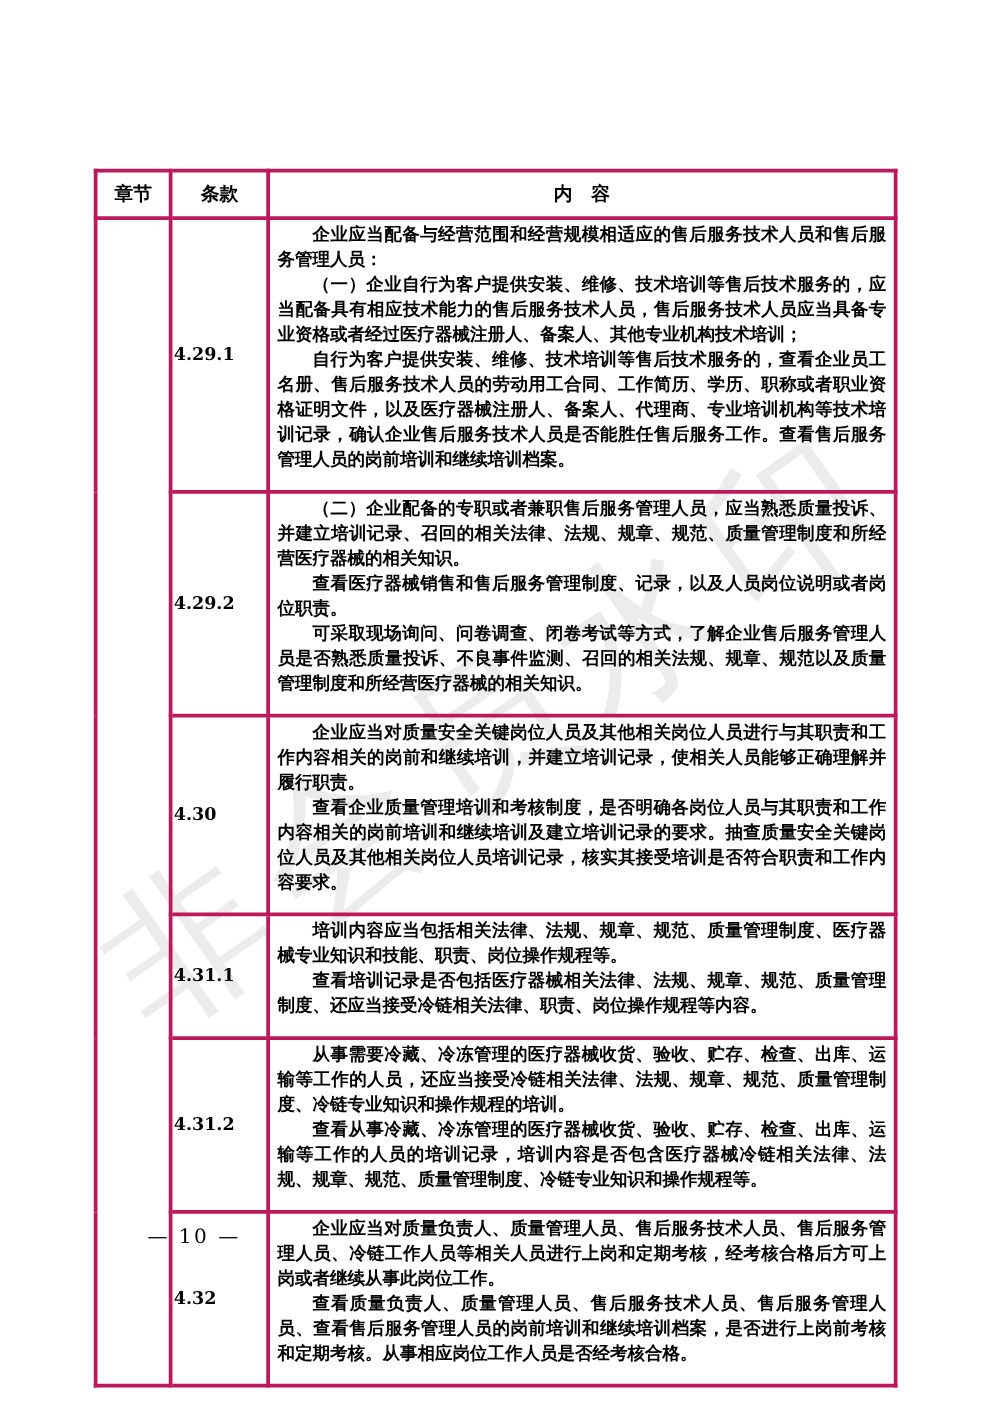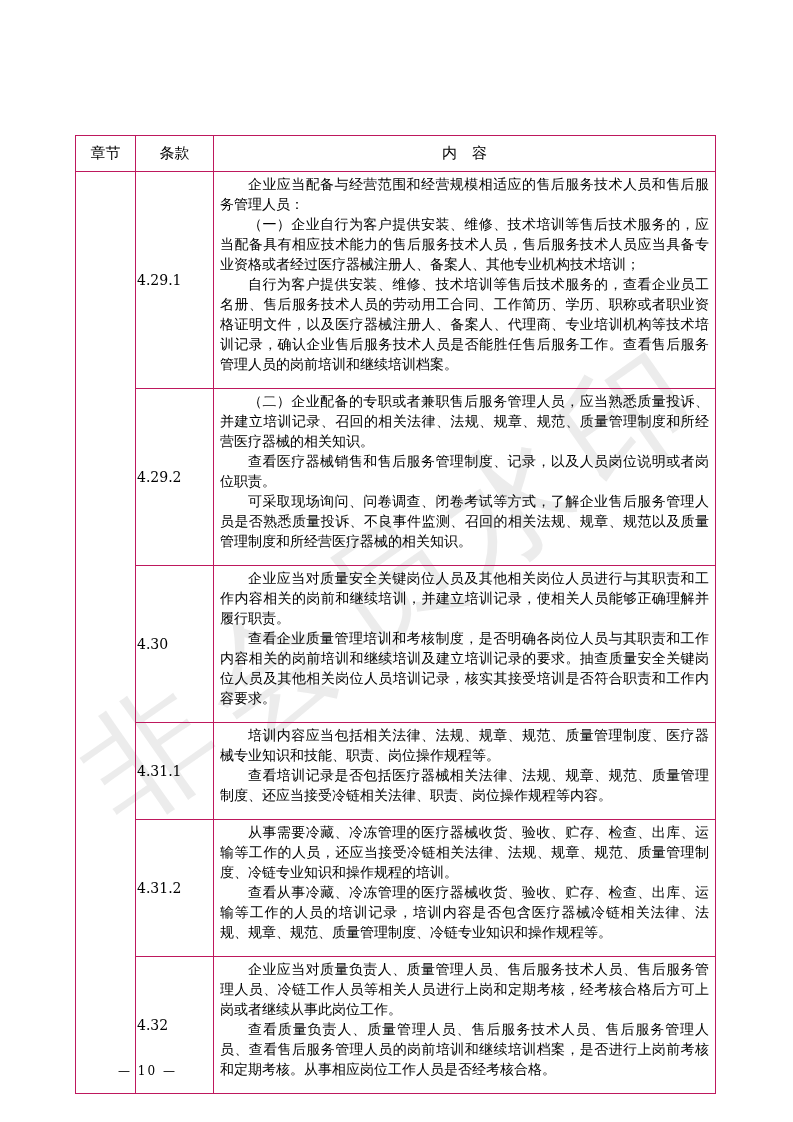--- a/index.html
+++ b/index.html
@@ -32,24 +32,24 @@
     position: absolute;
     left: 75px;
     top: 135px;
     width: 640px;
     border-collapse: collapse;
     table-layout: fixed;
     z-index: 1;
     background: transparent;
   }
   .doc-table td, .doc-table th {
-    border: 1px solid #be185d;
+    border: 3px solid #be185d;
     vertical-align: middle;
     background: transparent;
-    font-weight: normal;
+    font-weight: bold;
   }
   .col-chapter { width: 60px; }
   .col-clause  { width: 78px; }
   .col-content { width: 502px; }
   .doc-table th {
     height: 33px;
     text-align: center;
     font-size: 15px;
     font-family: "DejaVu Sans", sans-serif;
   }
@@ -75,22 +75,22 @@
   }
   .h-r0 { height: 196px; }
   .h-r1 { height: 156px; }
   .h-r2 { height: 120px; }
   .h-r3 { height: 84px; }
   .h-r4 { height: 110px; }
   .h-r5 { height: 116px; }
   .page-number {
     position: absolute;
     left: 118px;
-    top: 1064px;
-    font-size: 12px;
+    top: 979px;
+    font-size: 16px;
     font-family: "DejaVu Serif", serif;
     z-index: 1;
     letter-spacing: 2px;
   }
 </style>
 </head>
 <body>
 
 <div class="watermark">非会员水印</div>
 

